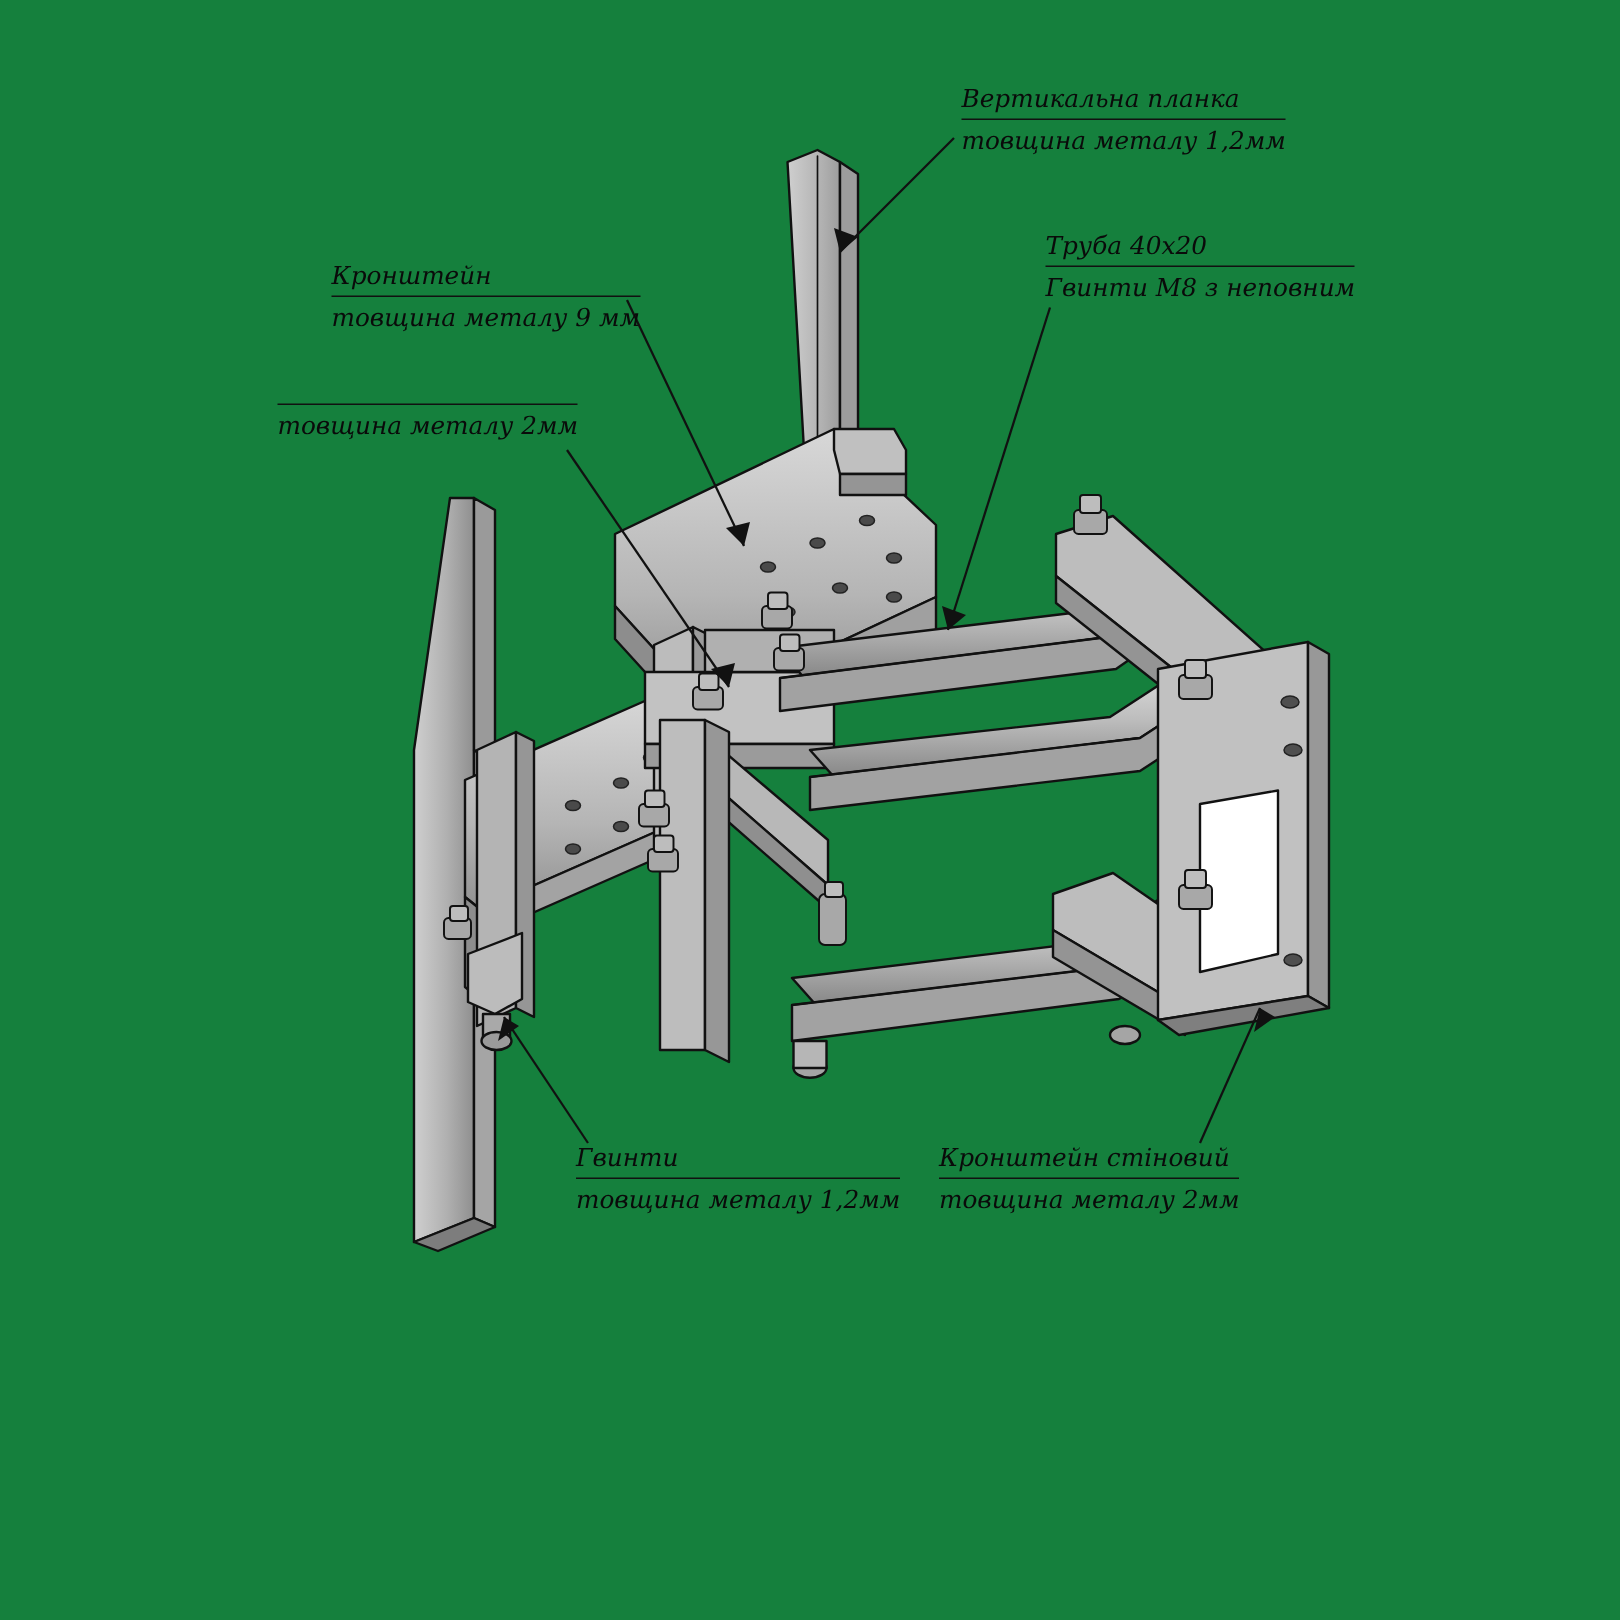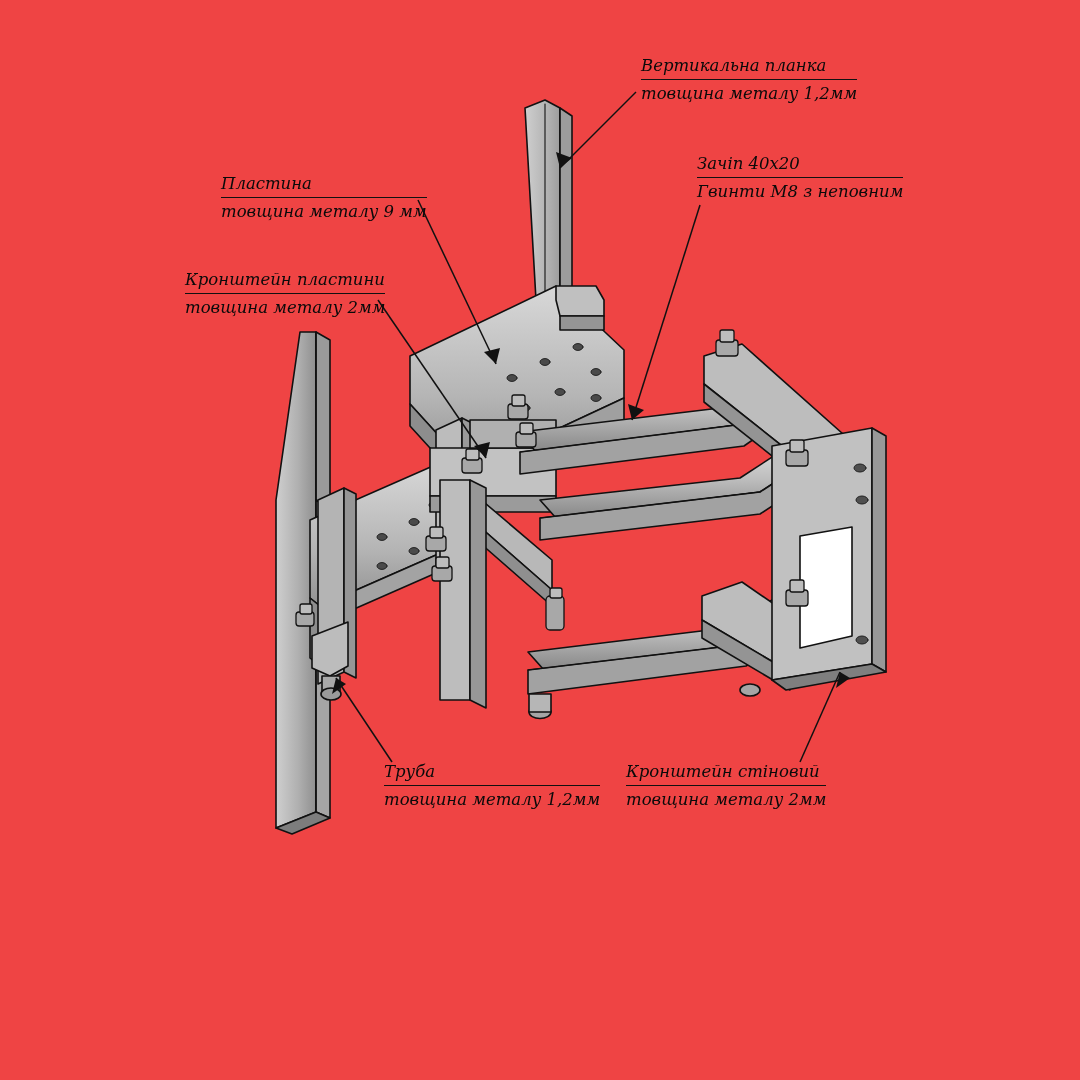--- a/index.html
+++ b/index.html
@@ -5,21 +5,21 @@
 <style>
   html, body {
     margin: 0;
     padding: 0;
     background: #ffffff;
   }
   #stage {
     position: relative;
     width: 1080px;
     height: 1080px;
-    background: #ef4444;
+    background: #15803d;
     overflow: hidden;
     font-family: "DejaVu Sans", sans-serif;
   }
   svg.layer {
     position: absolute;
     left: 0;
     top: 0;
     width: 1080px;
     height: 1080px;
   }
@@ -232,39 +232,38 @@
     </g>
   </svg>
 
   <div class="callout" style="left:641px; top:54px;">
     <span class="line">Вертикальна планка</span>
     <span class="rule"></span>
     <span class="line">товщина металу 1,2мм</span>
   </div>
 
   <div class="callout" style="left:697px; top:152px;">
-    <span class="line">Зачіп 40х20</span>
+    <span class="line">Труба 40х20</span>
     <span class="rule"></span>
     <span class="line">Гвинти М8 з неповним</span>
   </div>
 
   <div class="callout" style="left:221px; top:172px;">
-    <span class="line">Пластина</span>
+    <span class="line">Кронштейн</span>
     <span class="rule"></span>
     <span class="line">товщина металу 9 мм</span>
   </div>
 
   <div class="callout" style="left:185px; top:268px;">
-    <span class="line">Кронштейн пластини</span>
     <span class="rule"></span>
     <span class="line">товщина металу 2мм</span>
   </div>
 
   <div class="callout" style="left:384px; top:760px;">
-    <span class="line">Труба</span>
+    <span class="line">Гвинти</span>
     <span class="rule"></span>
     <span class="line">товщина металу 1,2мм</span>
   </div>
 
   <div class="callout" style="left:626px; top:760px;">
     <span class="line">Кронштейн стіновий</span>
     <span class="rule"></span>
     <span class="line">товщина металу 2мм</span>
   </div>
 

